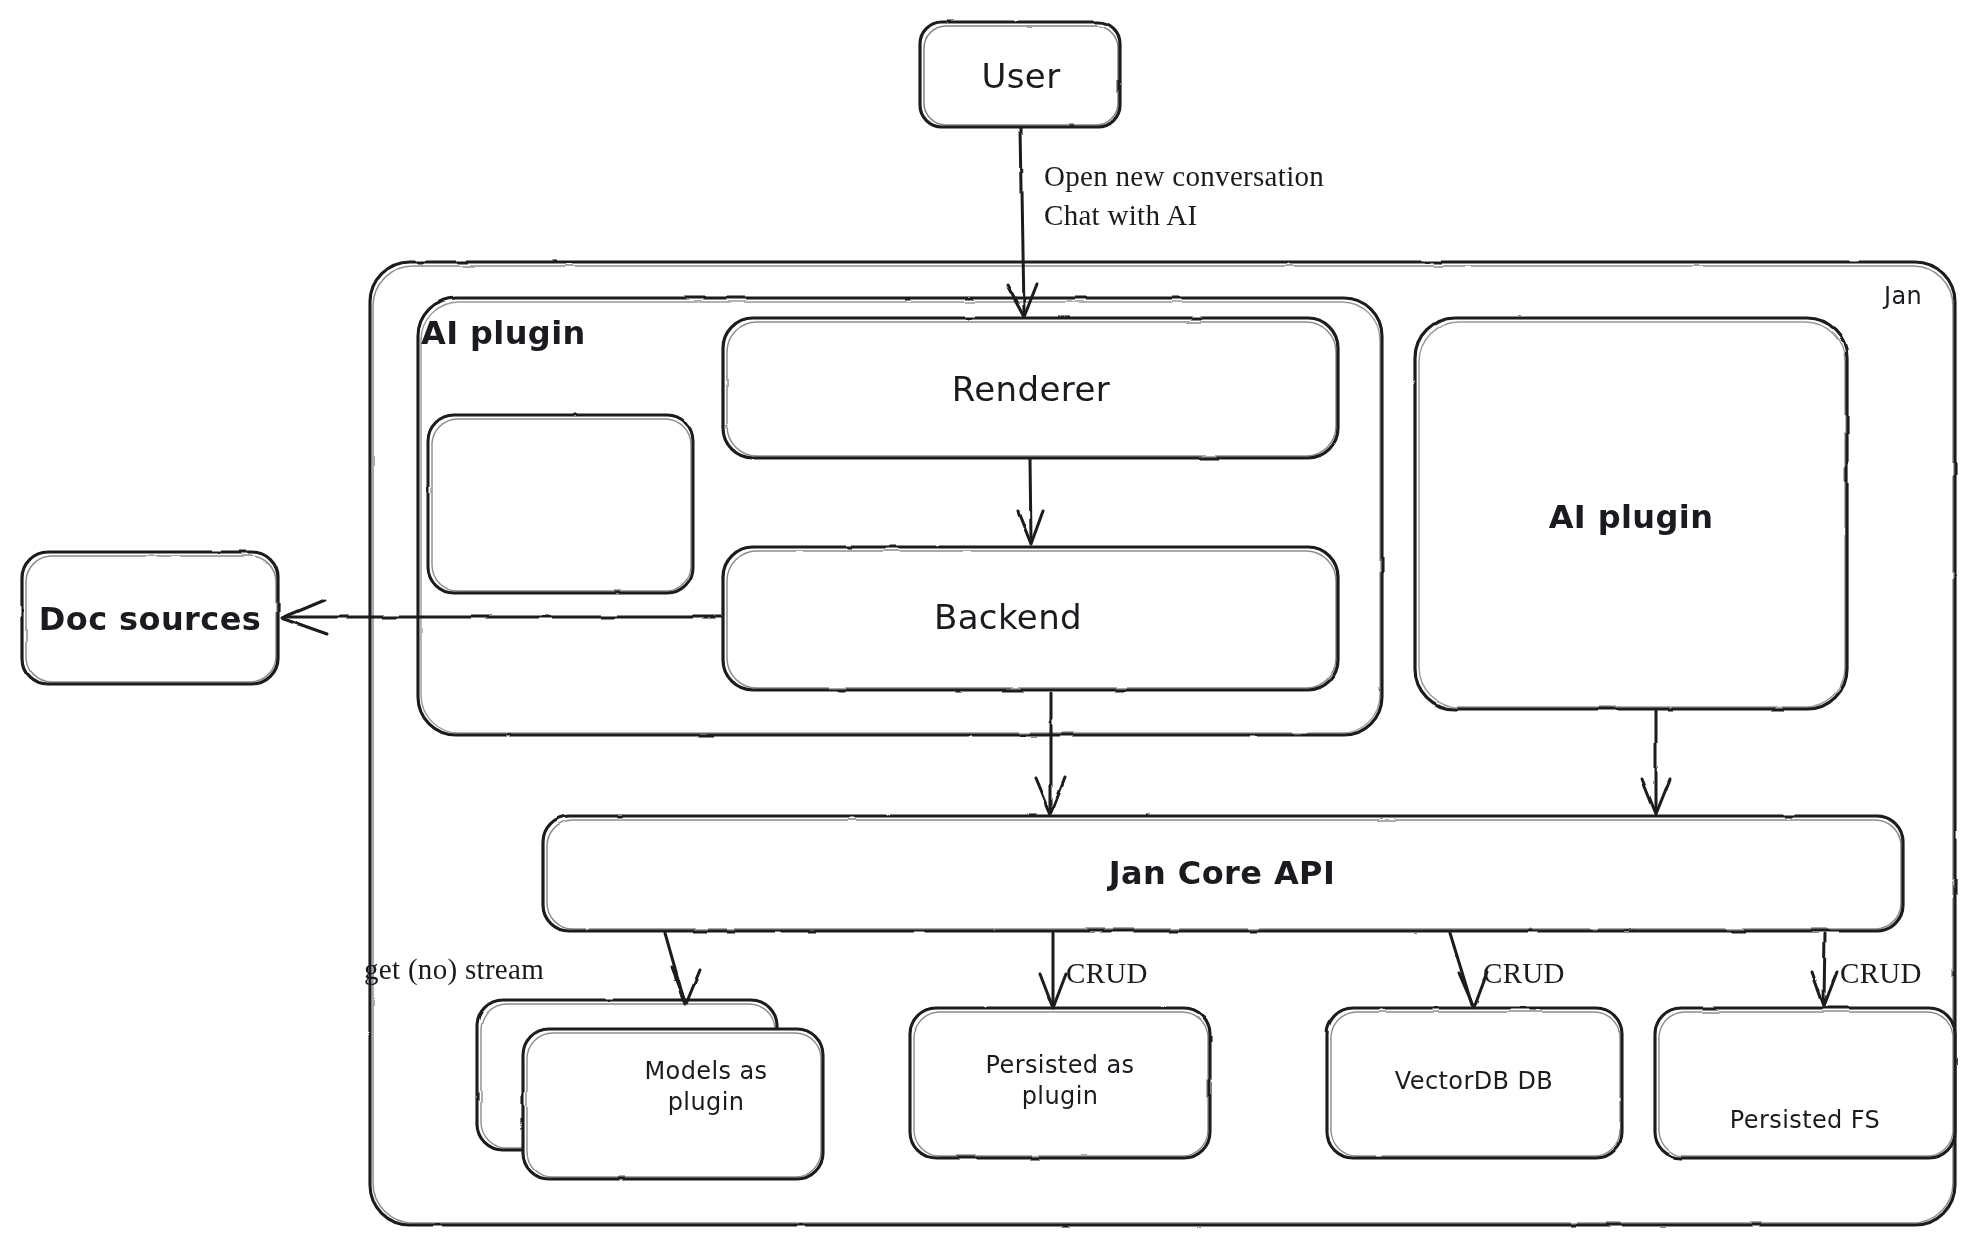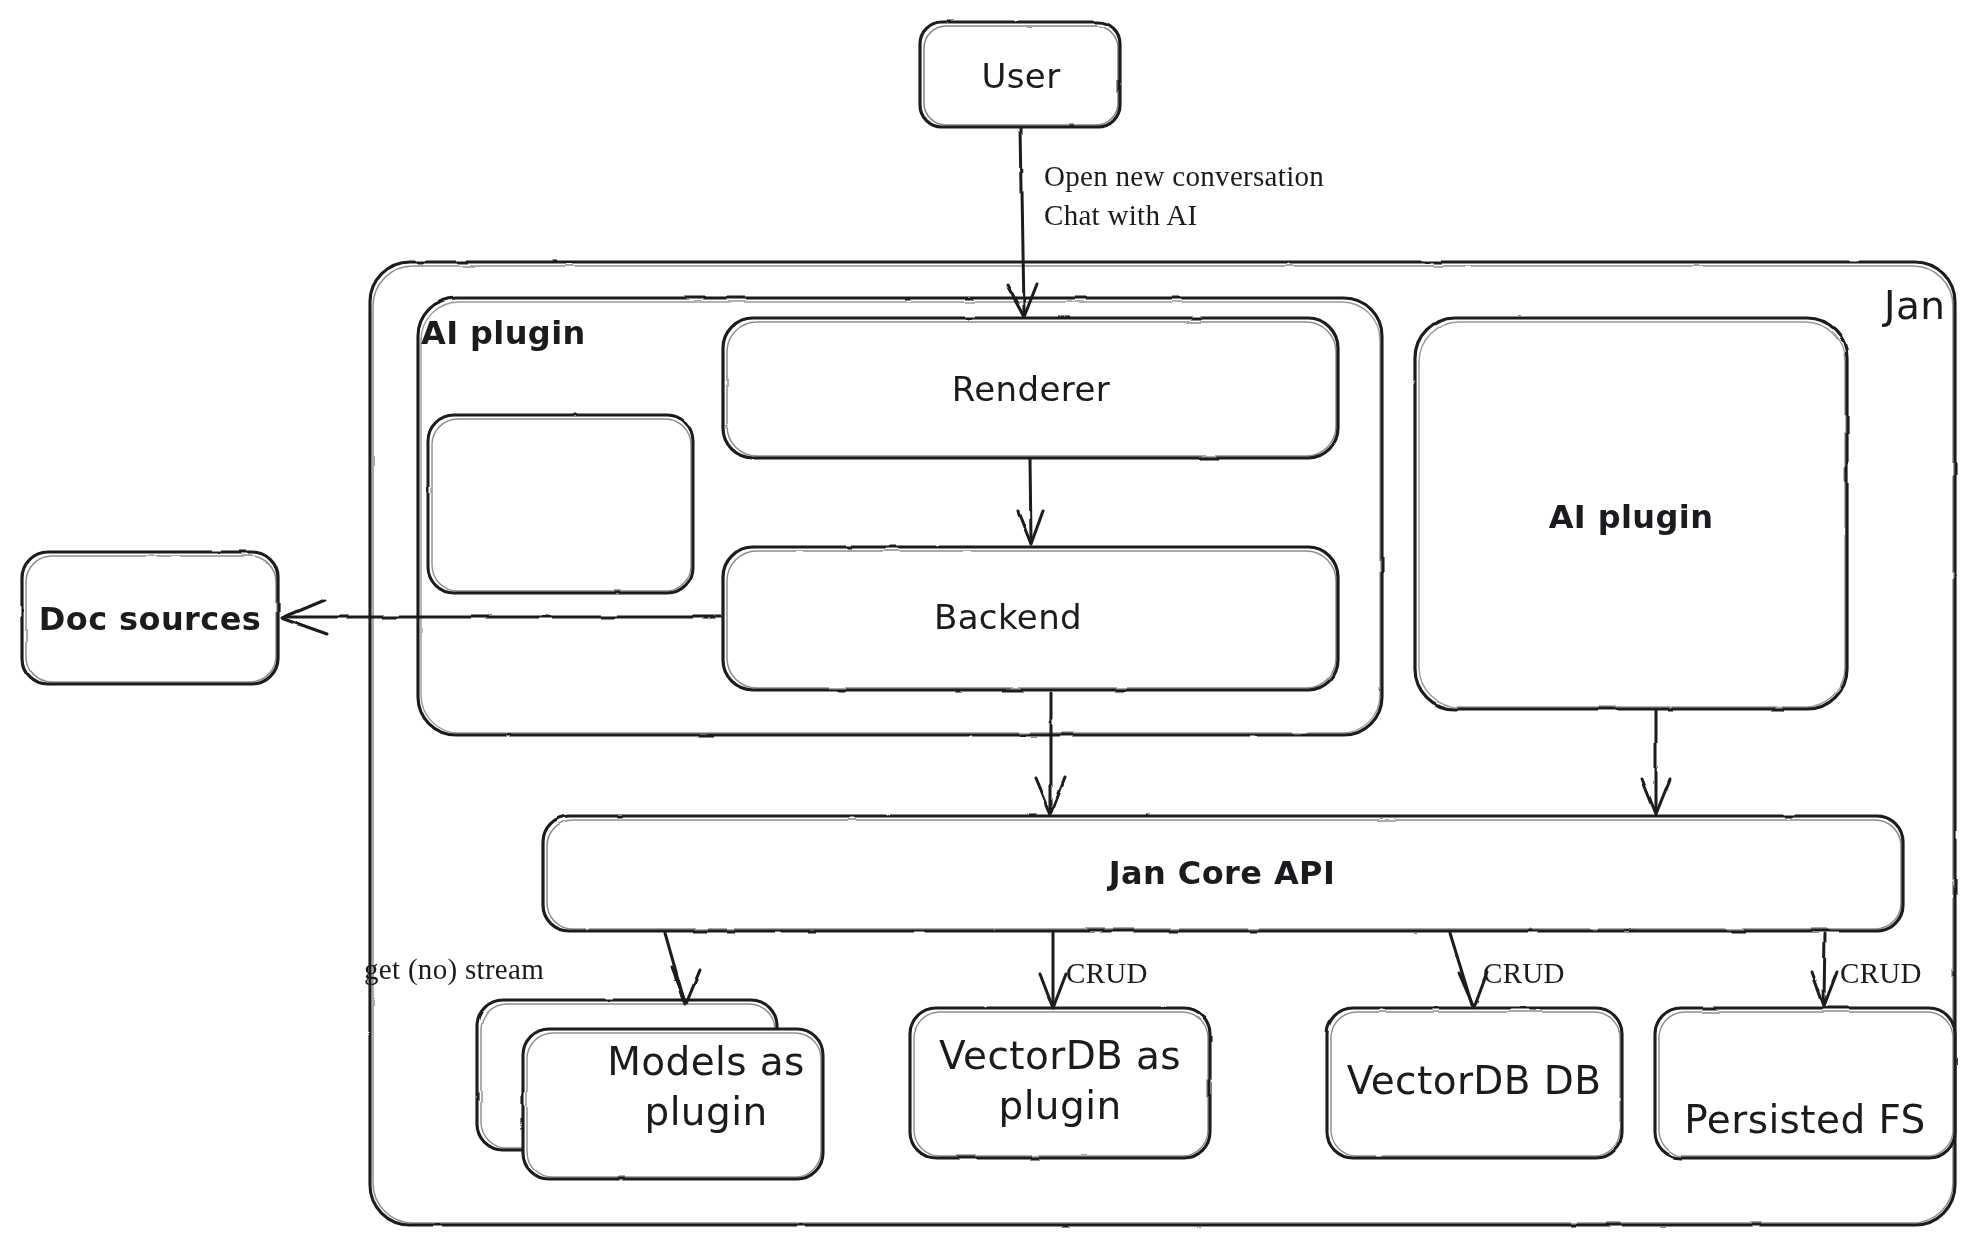--- a/index.html
+++ b/index.html
@@ -15,21 +15,21 @@
     color:#1b1b1f;
     font-family:"DejaVu Sans", sans-serif;
     font-weight:400;
     letter-spacing:0.4px;
     white-space:pre;
     line-height:1.28;
     pointer-events:none;
   }
   .lbl-center{transform:translate(-50%,-50%);text-align:center;}
   .lbl-left{text-align:left;}
-  .t-30{font-size:39px;}
+  .t-30{font-size:24px;}
   .t-32{font-size:32px;font-weight:bold;}
   .t-34{font-size:34px;}
 
   .yaml-text{
     position:absolute;
     font-family:"DejaVu Sans", sans-serif;
     font-size:21px;
     line-height:1.42;
     color:#1b1b1f;
     white-space:pre-line;
@@ -193,21 +193,21 @@
 
   <div class="node-label lbl-center t-32" style="left:150px;top:619px;text-align:right;">Doc sources</div>
 
   <div class="node-label lbl-center t-32" style="left:1631px;top:517px;">AI plugin</div>
 
   <div class="node-label lbl-center t-32" style="left:1222px;top:873px;">Jan Core API</div>
 
   <div class="node-label lbl-center t-30" style="left:674px;top:1087px;margin-left:32px;">Models as
 plugin</div>
 
-  <div class="node-label lbl-center t-30" style="left:1060px;top:1081px;">VectorDB as
+  <div class="node-label lbl-center t-30" style="left:1060px;top:1081px;">Persisted as
 plugin</div>
 
   <div class="node-label lbl-center t-30" style="left:1474px;top:1081px;">VectorDB DB</div>
 
   <div class="node-label lbl-center t-30" style="left:1805px;top:1120px;text-align:center;">Persisted FS</div>
 
   <div class="node-label lbl-left t-30" style="left:1884px;top:281px;">Jan</div>
 
   <div class="node-label lbl-left t-32" style="left:421px;top:313px;">AI plugin</div>
 

